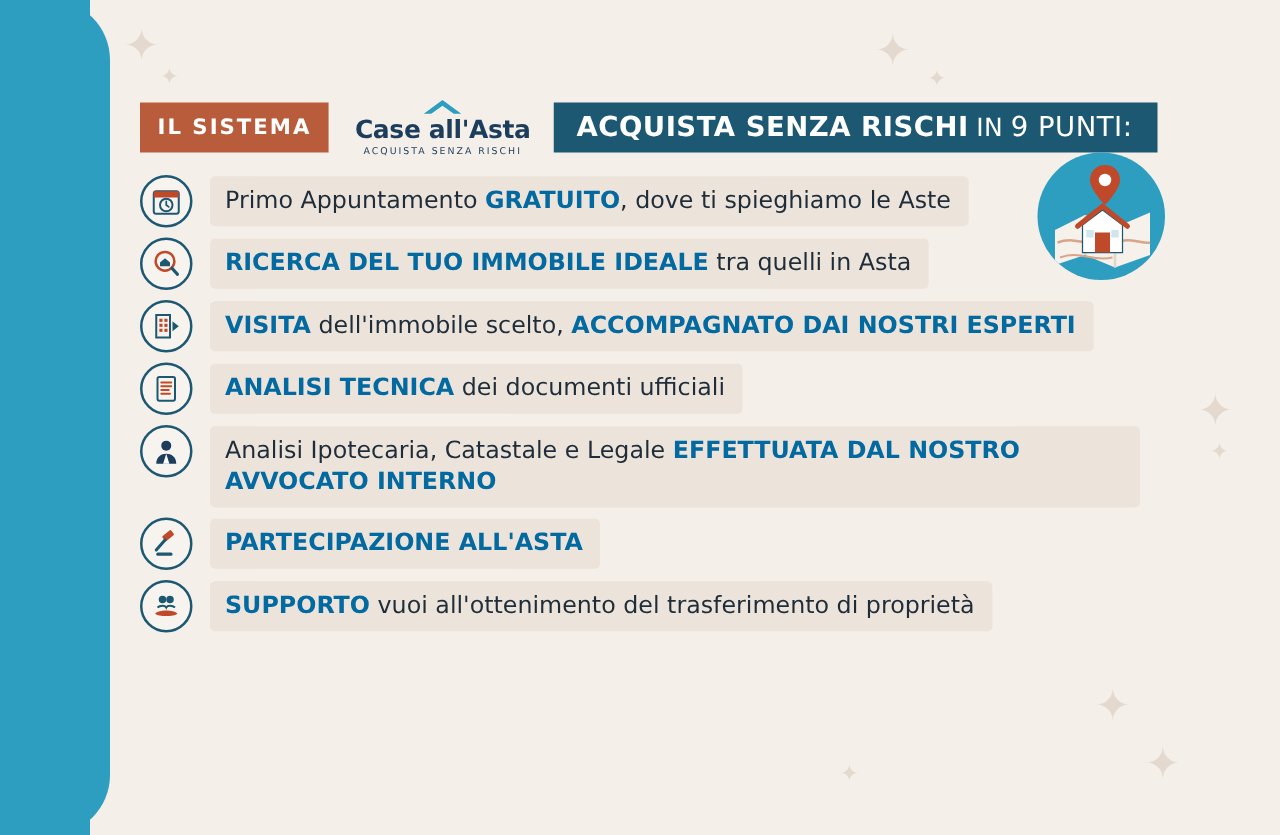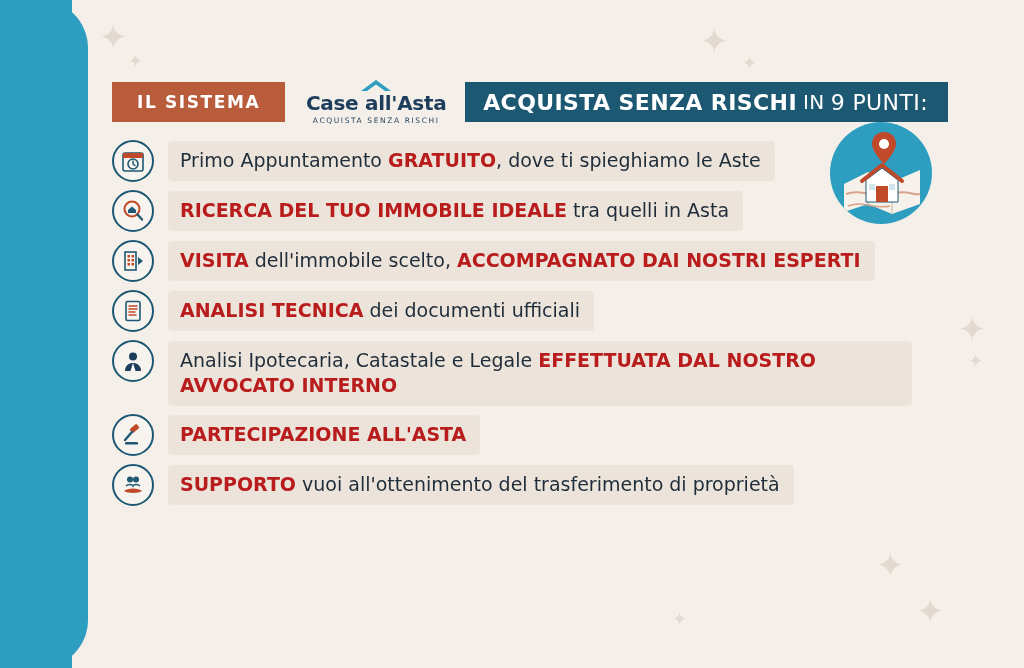--- a/index.html
+++ b/index.html
@@ -58,21 +58,21 @@
     height: 40px;
     display: flex;
     align-items: stretch;
   }
   .header-tag {
     background: #b95c3c;
     color: #ffffff;
     display: flex;
     align-items: center;
     justify-content: center;
-    padding: 0 25px;
+    padding: 0 14px;
     font-size: 17px;
     font-weight: bold;
     letter-spacing: 1.6px;
     font-family: "DejaVu Sans", sans-serif;
   }
   .header-logo {
     background: #f4efe9;
     display: flex;
     flex-direction: column;
     align-items: center;
@@ -161,21 +161,21 @@
     padding: 7px 14px 8px 12px;
     font-size: 19px;
     line-height: 25px;
     color: #1f2d3a;
     font-family: "DejaVu Sans", sans-serif;
     align-self: flex-start;
     margin-top: 1px;
   }
   .row-text.two-line { line-height: 25px; }
   .hl {
-    color: #b91c1c;
+    color: #0369a1;
     font-weight: bold;
   }
   .small-note {
     font-size: 14px;
     color: #1f2d3a;
   }
   .plain { color: #1f2d3a; }
 </style>
 </head>
 <body>

